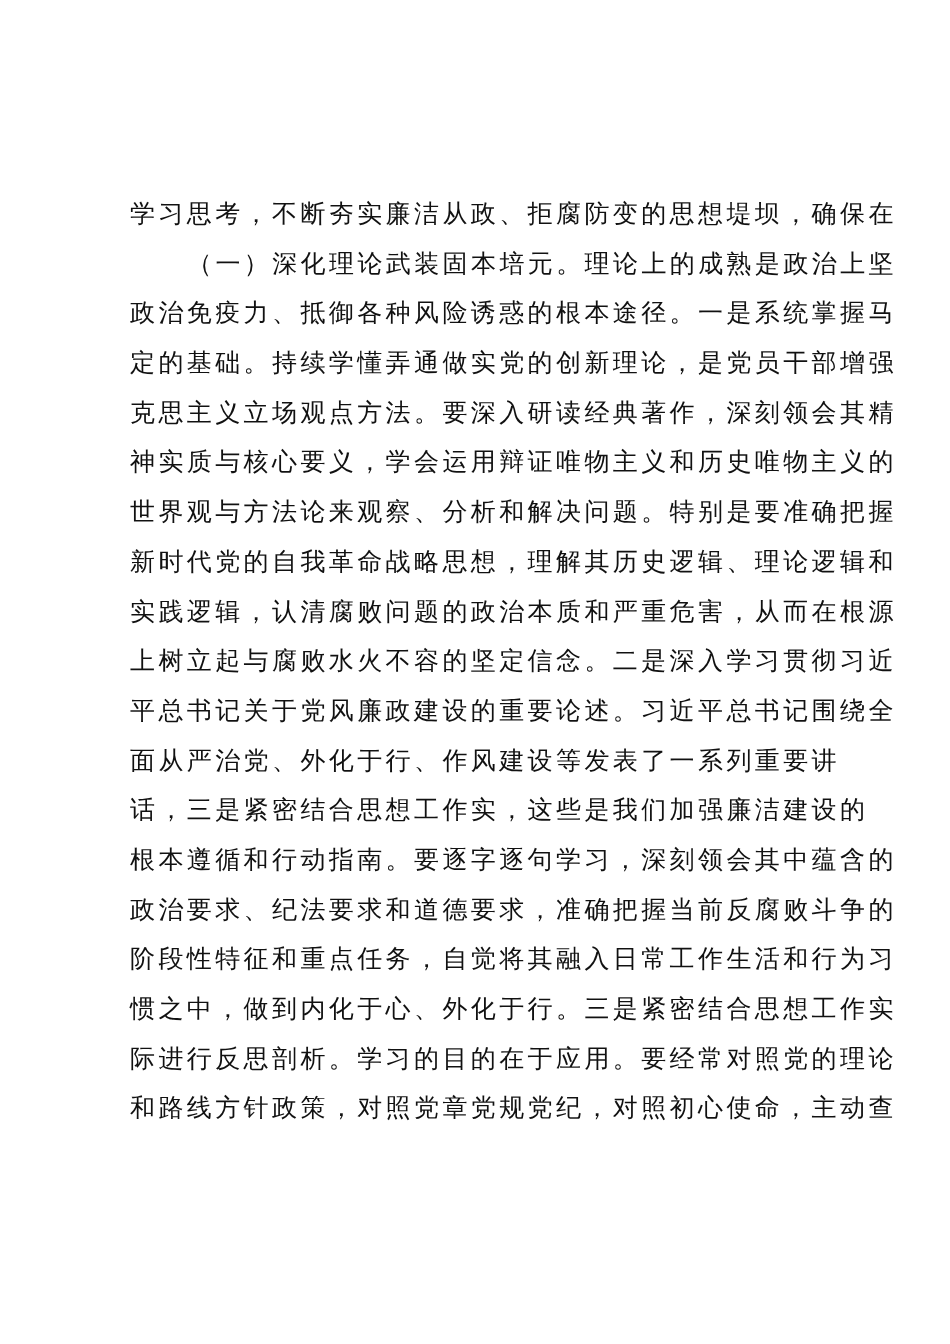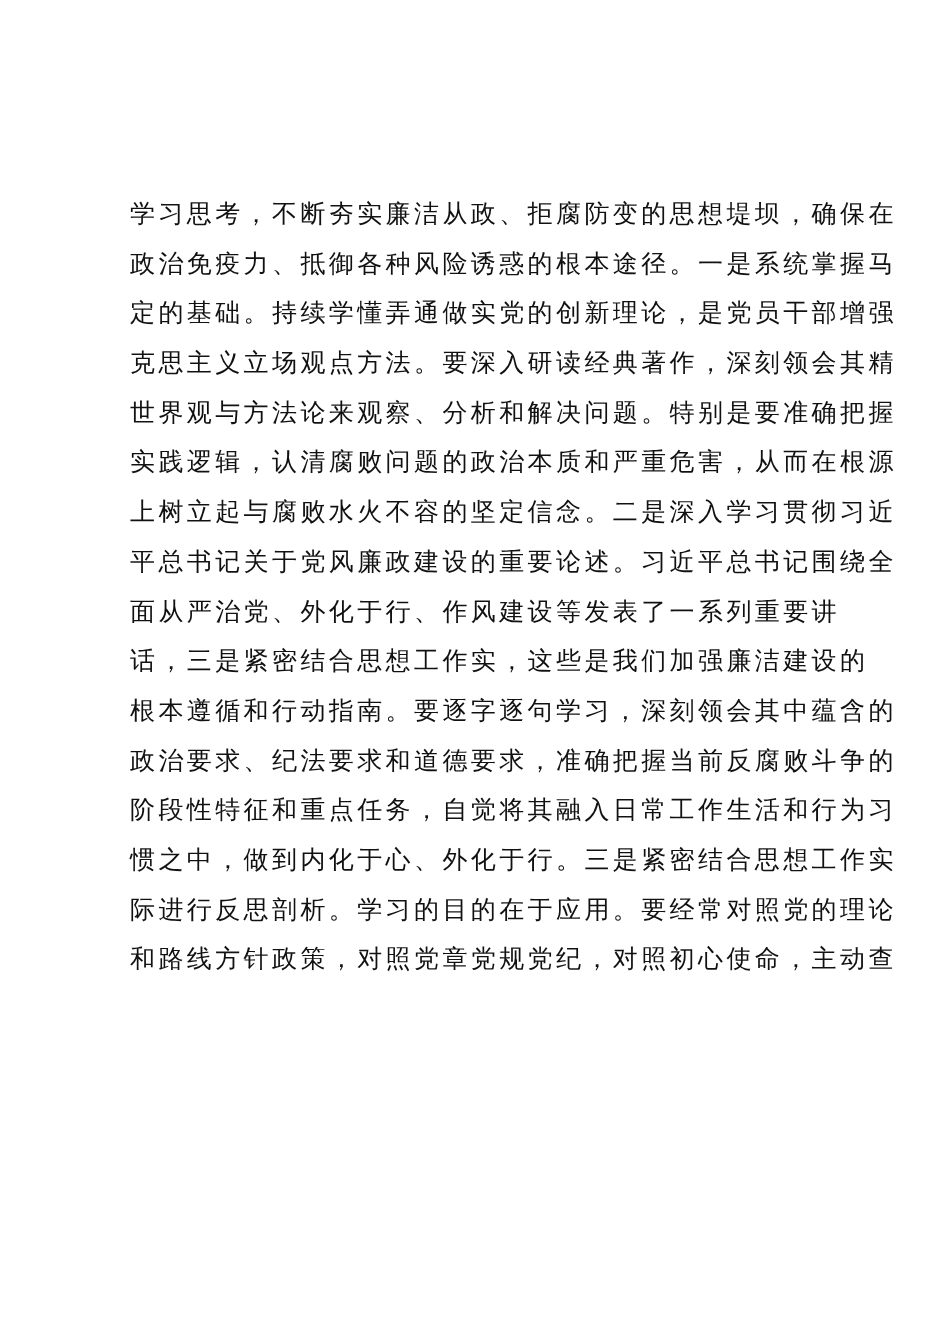--- a/index.html
+++ b/index.html
@@ -39,24 +39,27 @@
   .line.indent {
     padding-left: 57px;
   }
 </style>
 </head>
 <body>
 
 <div class="page">
   <div class="text-block">
     <div class="line">学习思考，不断夯实廉洁从政、拒腐防变的思想堤坝，确保在</div>
+    <div class="line indent">（一）深化理论武装固本培元。理论上的成熟是政治上坚</div>
     <div class="line">政治免疫力、抵御各种风险诱惑的根本途径。一是系统掌握马</div>
     <div class="line">定的基础。持续学懂弄通做实党的创新理论，是党员干部增强</div>
     <div class="line">克思主义立场观点方法。要深入研读经典著作，深刻领会其精</div>
+    <div class="line">神实质与核心要义，学会运用辩证唯物主义和历史唯物主义的</div>
     <div class="line">世界观与方法论来观察、分析和解决问题。特别是要准确把握</div>
+    <div class="line">新时代党的自我革命战略思想，理解其历史逻辑、理论逻辑和</div>
     <div class="line">实践逻辑，认清腐败问题的政治本质和严重危害，从而在根源</div>
     <div class="line">上树立起与腐败水火不容的坚定信念。二是深入学习贯彻习近</div>
     <div class="line">平总书记关于党风廉政建设的重要论述。习近平总书记围绕全</div>
     <div class="line">面从严治党、外化于行、作风建设等发表了一系列重要讲</div>
     <div class="line">话，三是紧密结合思想工作实，这些是我们加强廉洁建设的</div>
     <div class="line">根本遵循和行动指南。要逐字逐句学习，深刻领会其中蕴含的</div>
     <div class="line">政治要求、纪法要求和道德要求，准确把握当前反腐败斗争的</div>
     <div class="line">阶段性特征和重点任务，自觉将其融入日常工作生活和行为习</div>
     <div class="line">惯之中，做到内化于心、外化于行。三是紧密结合思想工作实</div>
     <div class="line">际进行反思剖析。学习的目的在于应用。要经常对照党的理论</div>

